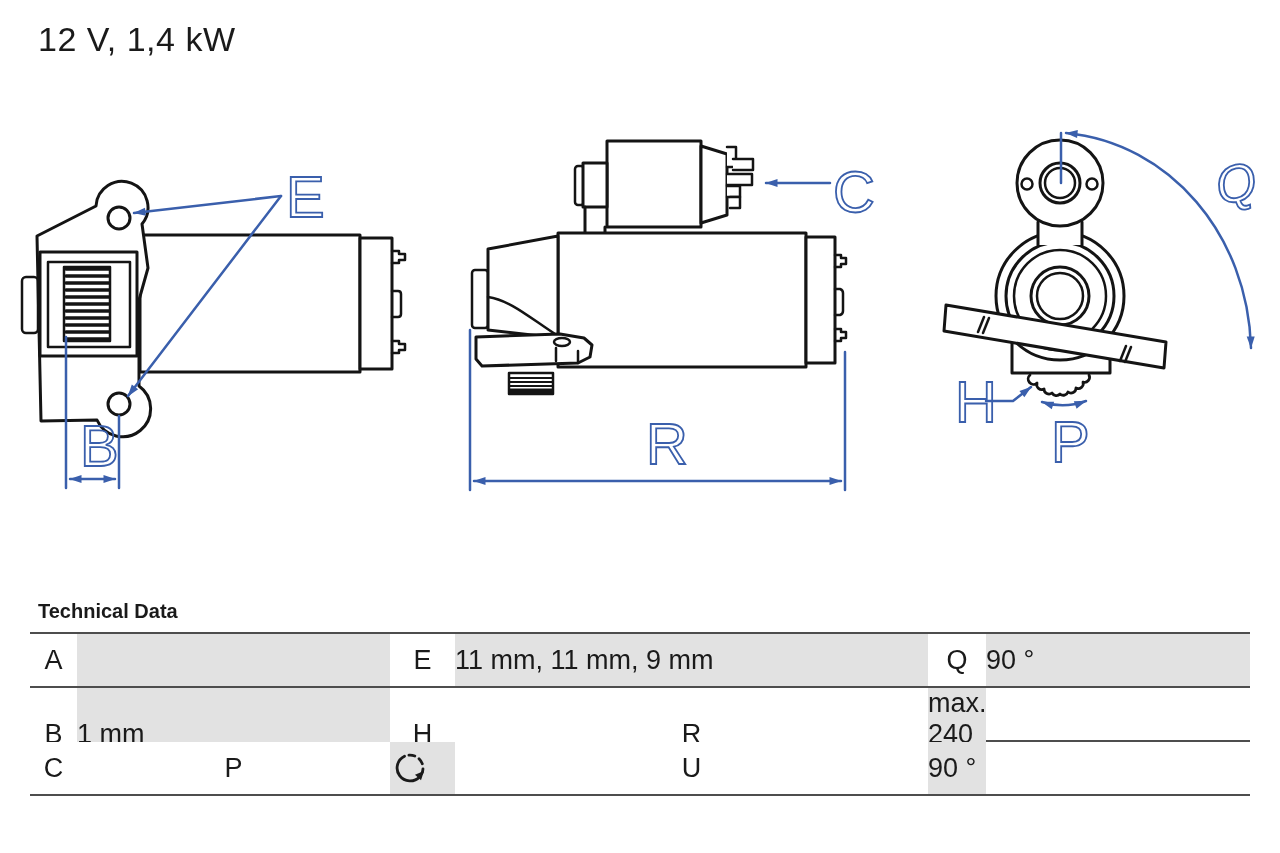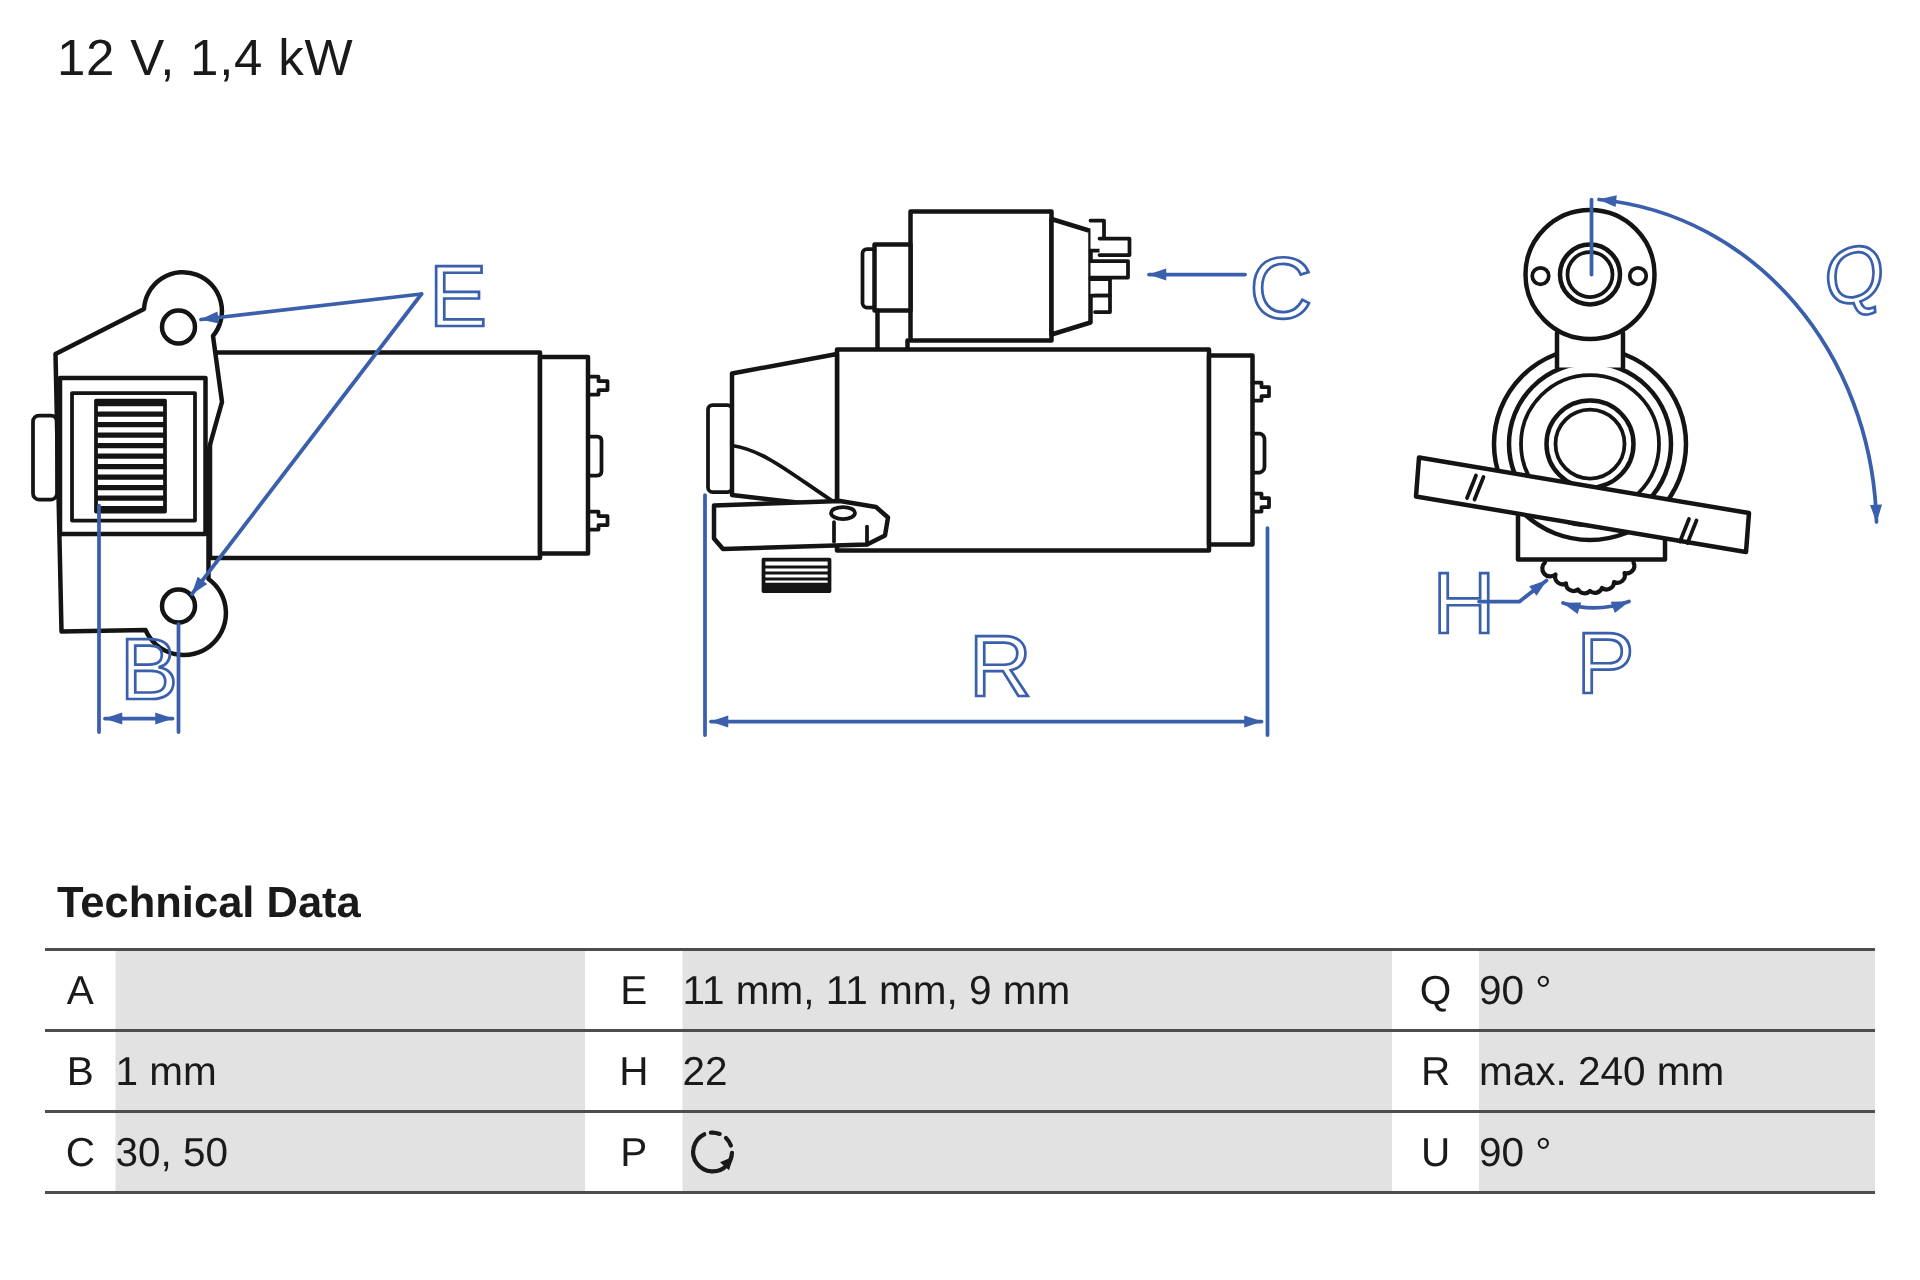--- a/index.html
+++ b/index.html
@@ -1,20 +1,20 @@
 <!DOCTYPE html>
 <html><head>
 <meta charset="utf-8">
 <style>
   html,body{margin:0;padding:0;background:#fff;}
   .page{position:relative;width:1280px;height:839px;background:#ffffff;
         font-family:"Liberation Sans",sans-serif;color:#1a1a1a;overflow:hidden;}
   .title{position:absolute;left:38px;top:20px;font-size:34px;font-weight:500;letter-spacing:.5px;}
   .drawing-svg{position:absolute;left:0;top:0;}
-  .tech-heading{position:absolute;left:38px;top:586px;font-size:29px;font-weight:700;}
+  .tech-heading{position:absolute;left:38px;top:600px;font-size:20px;font-weight:700;}
   .tech-table{position:absolute;left:30px;top:632px;width:1220px;border-top:2px solid #4d4d4d;}
   .t-row{display:grid;grid-template-columns:47px 313px 65px 473px 58px 264px;
          height:52px;border-bottom:2px solid #4d4d4d;font-size:27px;}
   .t-k{background:#ffffff;display:flex;align-items:center;justify-content:center;}
   .t-v{background:#e2e2e2;display:flex;align-items:center;}
   .rot-icon{display:block;}
   text.dim{font-family:"Liberation Sans",sans-serif;fill:none;}
 </style>
 </head>
 <body>
@@ -166,28 +166,26 @@
       <div class="t-k">E</div>
       <div class="t-v">11 mm, 11 mm, 9 mm</div>
       <div class="t-k">Q</div>
       <div class="t-v">90 °</div>
     </div>
 
     <div class="t-row">
       <div class="t-k">B</div>
       <div class="t-v">1 mm</div>
       <div class="t-k">H</div>
-      <div class="t-v">22</div>
       <div class="t-k">R</div>
       <div class="t-v">max. 240 mm</div>
     </div>
 
     <div class="t-row">
       <div class="t-k">C</div>
-      <div class="t-v">30, 50</div>
       <div class="t-k">P</div>
       <div class="t-v">
         <svg class="rot-icon" width="40" height="40" viewBox="0 0 40 40">
           <path d="M14.5,8.2 A13 13 0 1 0 29.7,28.7" fill="none" stroke="#1a1a1a" stroke-width="2.8" stroke-linecap="round"></path>
           <path d="M18.9,7.1 A13 13 0 0 1 31.8,25.5" fill="none" stroke="#1a1a1a" stroke-width="2.8" stroke-dasharray="6 5" stroke-linecap="round"></path>
           <polygon points="34,23 31,32.2 25,26.8" fill="#1a1a1a"></polygon>
         </svg>
       </div>
       <div class="t-k">U</div>
       <div class="t-v">90 °</div>

